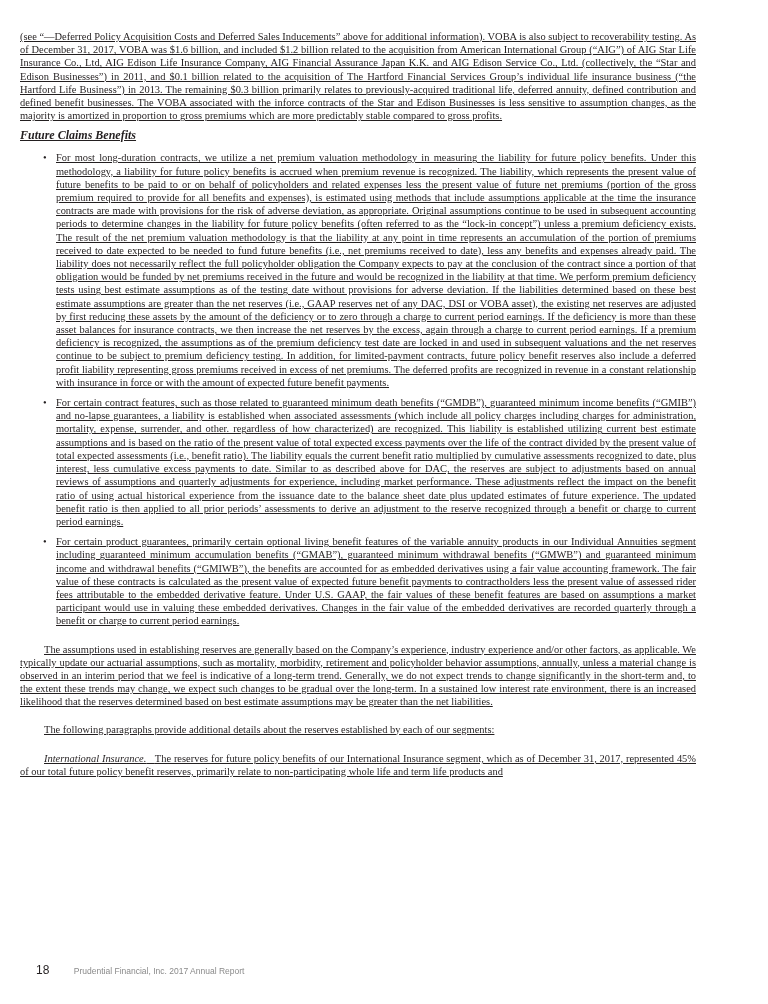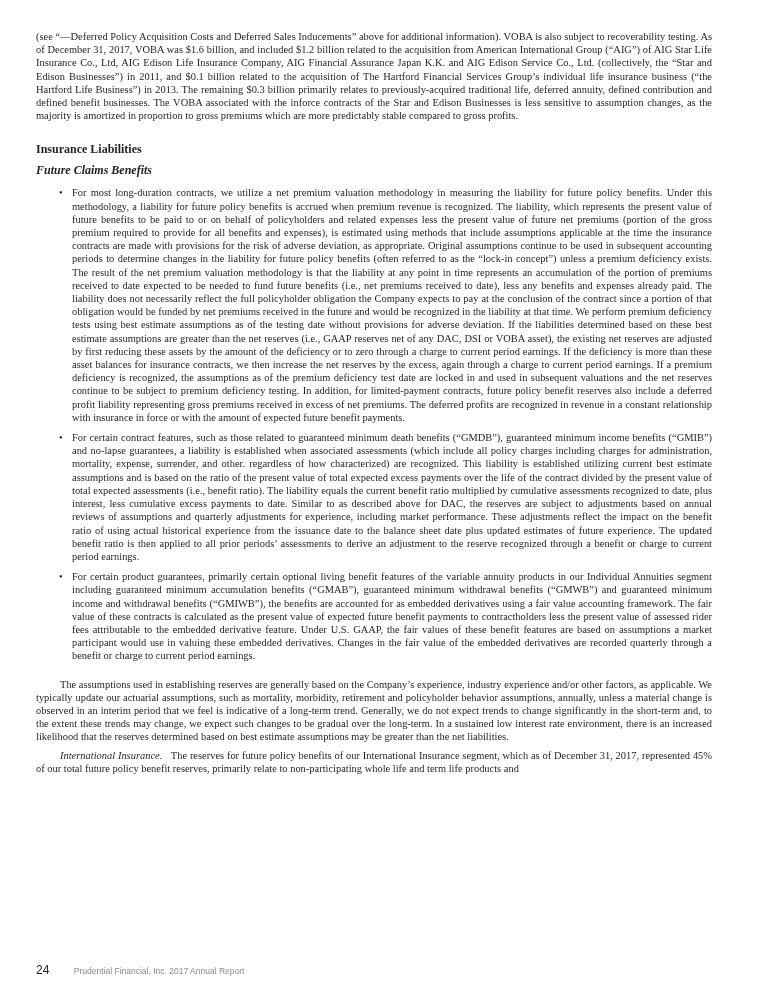--- a/index.html
+++ b/index.html
@@ -1,20 +1,20 @@
 <!DOCTYPE html>
 <html><head>
   <meta charset="utf-8">
   <style>
     html, body { margin: 0; padding: 0; background: #ffffff; }
     body { width: 768px; height: 1004px; position: relative; overflow: hidden; }
     .page {
-      position: absolute; left: 36px; top: 30px; width: 676px;
+      position: absolute; left: 20px; top: 30px; width: 676px;
       font-family: "Liberation Serif", serif; font-size: 10.45px; line-height: 13.2px;
-      color: #231f20; text-align: justify;
+      color: #231f20; text-align: justify; text-decoration: underline;
     }
     p { margin: 0; }
     .para { margin-bottom: 0; }
     .indent { text-indent: 24px; }
     h2.section {
       font-family: "Liberation Serif", serif; font-weight: bold; font-size: 12px;
       margin: 20px 0 5px 0; line-height: 15px;
     }
     h3.sub {
       font-family: "Liberation Serif", serif; font-weight: bold; font-style: italic; font-size: 12px;
@@ -22,56 +22,56 @@
     }
     h4.subsub {
       font-family: "Liberation Serif", serif; font-weight: normal; font-style: italic; font-size: 11px;
       margin: 0 0 5px 26px; line-height: 14px;
     }
     ul.bullets { list-style: none; margin: 8px 0 0 0; padding: 0; }
     ul.bullets li { position: relative; padding-left: 36px; margin-bottom: 7px; }
     ul.bullets li .bullet { position: absolute; left: 23px; top: 0; }
     .gap { margin-top: 15px; }
     .gap2 { margin-top: 14px; }
-    .small-gap { margin-top: 5px; }
+    .small-gap { margin-top: 16px; }
     .it { font-style: italic; }
     .footer {
       position: absolute; left: 36px; top: 960px;
       font-family: "Liberation Sans", sans-serif; color: #231f20;
     }
     .footer .pnum { font-size: 12px; margin-right: 6px; }
     .footer .ftext { font-size: 8.5px; color: #8a8a8a; padding-left: 14px; }
   </style>
 </head>
 <body>
 
 <div class="page">
   <p class="para">(see “—Deferred Policy Acquisition Costs and Deferred Sales Inducements” above for additional information). VOBA is also subject to recoverability testing. As of December 31, 2017, VOBA was $1.6 billion, and included $1.2 billion related to the acquisition from American International Group (“AIG”) of AIG Star Life Insurance Co., Ltd, AIG Edison Life Insurance Company, AIG Financial Assurance Japan K.K. and AIG Edison Service Co., Ltd. (collectively, the “Star and Edison Businesses”) in 2011, and $0.1 billion related to the acquisition of The Hartford Financial Services Group’s individual life insurance business (“the Hartford Life Business”) in 2013. The remaining $0.3 billion primarily relates to previously-acquired traditional life, deferred annuity, defined contribution and defined benefit businesses. The VOBA associated with the inforce contracts of the Star and Edison Businesses is less sensitive to assumption changes, as the majority is amortized in proportion to gross premiums which are more predictably stable compared to gross profits.</p>
 
-  <h2 class="section">Insurance Liabilities</h2>
   <h3 class="sub">Future Claims Benefits</h3>
 
 
   <ul class="bullets">
     <li>
       <span class="bullet">•</span>
       <span>For most long-duration contracts, we utilize a net premium valuation methodology in measuring the liability for future policy benefits. Under this methodology, a liability for future policy benefits is accrued when premium revenue is recognized. The liability, which represents the present value of future benefits to be paid to or on behalf of policyholders and related expenses less the present value of future net premiums (portion of the gross premium required to provide for all benefits and expenses), is estimated using methods that include assumptions applicable at the time the insurance contracts are made with provisions for the risk of adverse deviation, as appropriate. Original assumptions continue to be used in subsequent accounting periods to determine changes in the liability for future policy benefits (often referred to as the “lock-in concept”) unless a premium deficiency exists. The result of the net premium valuation methodology is that the liability at any point in time represents an accumulation of the portion of premiums received to date expected to be needed to fund future benefits (i.e., net premiums received to date), less any benefits and expenses already paid. The liability does not necessarily reflect the full policyholder obligation the Company expects to pay at the conclusion of the contract since a portion of that obligation would be funded by net premiums received in the future and would be recognized in the liability at that time. We perform premium deficiency tests using best estimate assumptions as of the testing date without provisions for adverse deviation. If the liabilities determined based on these best estimate assumptions are greater than the net reserves (i.e., GAAP reserves net of any DAC, DSI or VOBA asset), the existing net reserves are adjusted by first reducing these assets by the amount of the deficiency or to zero through a charge to current period earnings. If the deficiency is more than these asset balances for insurance contracts, we then increase the net reserves by the excess, again through a charge to current period earnings. If a premium deficiency is recognized, the assumptions as of the premium deficiency test date are locked in and used in subsequent valuations and the net reserves continue to be subject to premium deficiency testing. In addition, for limited-payment contracts, future policy benefit reserves also include a deferred profit liability representing gross premiums received in excess of net premiums. The deferred profits are recognized in revenue in a constant relationship with insurance in force or with the amount of expected future benefit payments.</span>
     </li>
     <li>
       <span class="bullet">•</span>
       <span>For certain contract features, such as those related to guaranteed minimum death benefits (“GMDB”), guaranteed minimum income benefits (“GMIB”) and no-lapse guarantees, a liability is established when associated assessments (which include all policy charges including charges for administration, mortality, expense, surrender, and other. regardless of how characterized) are recognized. This liability is established utilizing current best estimate assumptions and is based on the ratio of the present value of total expected excess payments over the life of the contract divided by the present value of total expected assessments (i.e., benefit ratio). The liability equals the current benefit ratio multiplied by cumulative assessments recognized to date, plus interest, less cumulative excess payments to date. Similar to as described above for DAC, the reserves are subject to adjustments based on annual reviews of assumptions and quarterly adjustments for experience, including market performance. These adjustments reflect the impact on the benefit ratio of using actual historical experience from the issuance date to the balance sheet date plus updated estimates of future experience. The updated benefit ratio is then applied to all prior periods’ assessments to derive an adjustment to the reserve recognized through a benefit or charge to current period earnings.</span>
     </li>
     <li>
       <span class="bullet">•</span>
       <span>For certain product guarantees, primarily certain optional living benefit features of the variable annuity products in our Individual Annuities segment including guaranteed minimum accumulation benefits (“GMAB”), guaranteed minimum withdrawal benefits (“GMWB”) and guaranteed minimum income and withdrawal benefits (“GMIWB”), the benefits are accounted for as embedded derivatives using a fair value accounting framework. The fair value of these contracts is calculated as the present value of expected future benefit payments to contractholders less the present value of assessed rider fees attributable to the embedded derivative feature. Under U.S. GAAP, the fair values of these benefit features are based on assumptions a market participant would use in valuing these embedded derivatives. Changes in the fair value of the embedded derivatives are recorded quarterly through a benefit or charge to current period earnings.</span>
     </li>
   </ul>
 
   <p class="para indent gap">The assumptions used in establishing reserves are generally based on the Company’s experience, industry experience and/or other factors, as applicable. We typically update our actuarial assumptions, such as mortality, morbidity, retirement and policyholder behavior assumptions, annually, unless a material change is observed in an interim period that we feel is indicative of a long-term trend. Generally, we do not expect trends to change significantly in the short-term and, to the extent these trends may change, we expect such changes to be gradual over the long-term. In a sustained low interest rate environment, there is an increased likelihood that the reserves determined based on best estimate assumptions may be greater than the net liabilities.</p>
 
+  <p class="para indent gap2">The following paragraphs provide additional details about the reserves established by each of our segments:</p>
 
   <p class="para indent small-gap"><span class="it">International Insurance.</span>&nbsp;&nbsp;&nbsp;<span>The reserves for future policy benefits of our International Insurance segment, which as of December 31, 2017, represented 45% of our total future policy benefit reserves, primarily relate to non-participating whole life and term life products and</span></p>
 </div>
 
 <div class="footer">
-  <span class="pnum">24</span>
+  <span class="pnum">18</span>
   <span class="ftext">Prudential Financial, Inc. 2017 Annual Report</span>
 </div>
 
 </body></html>

